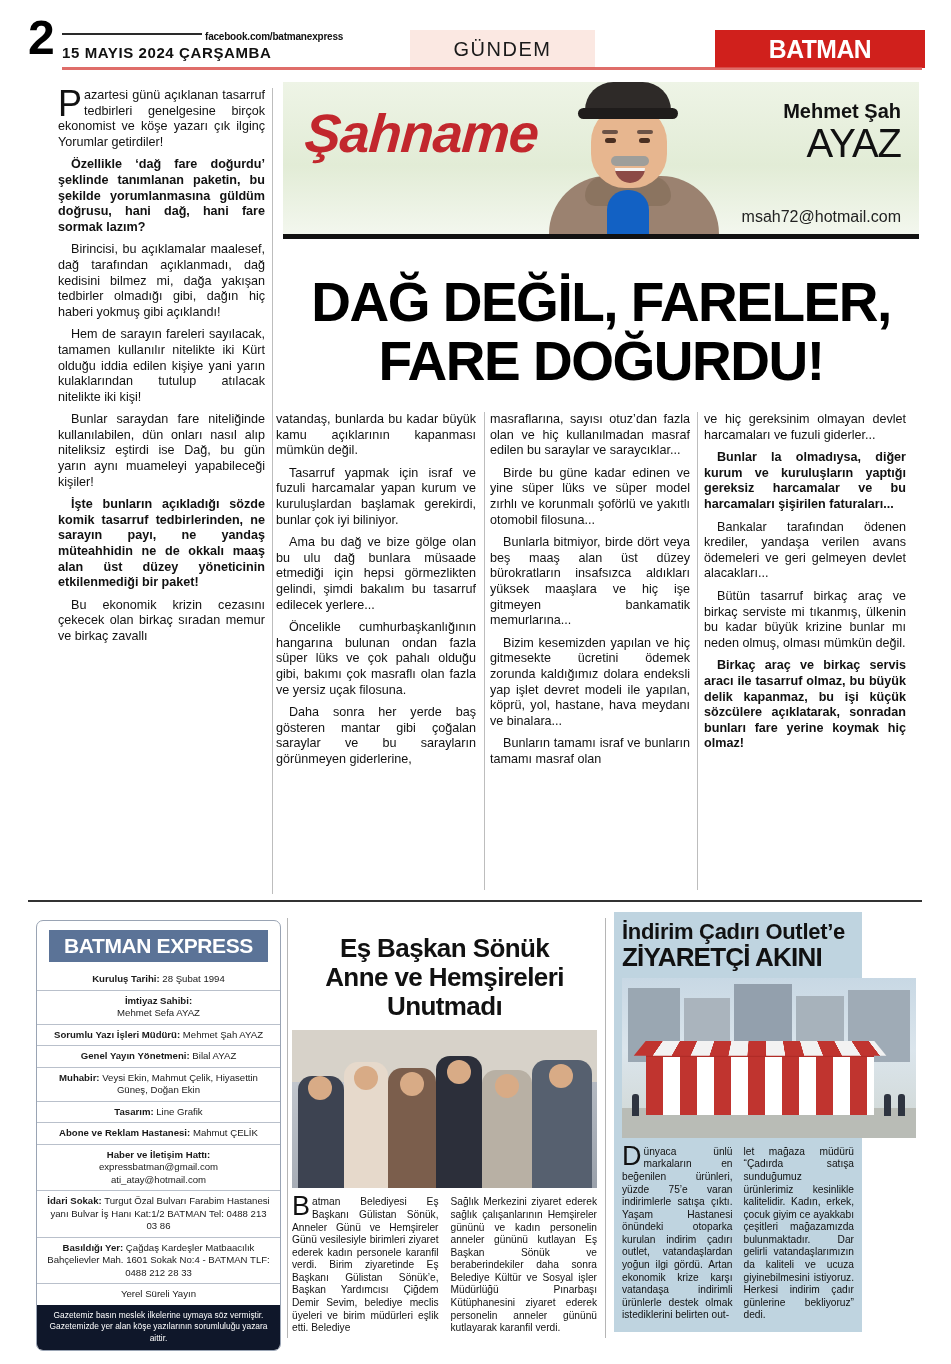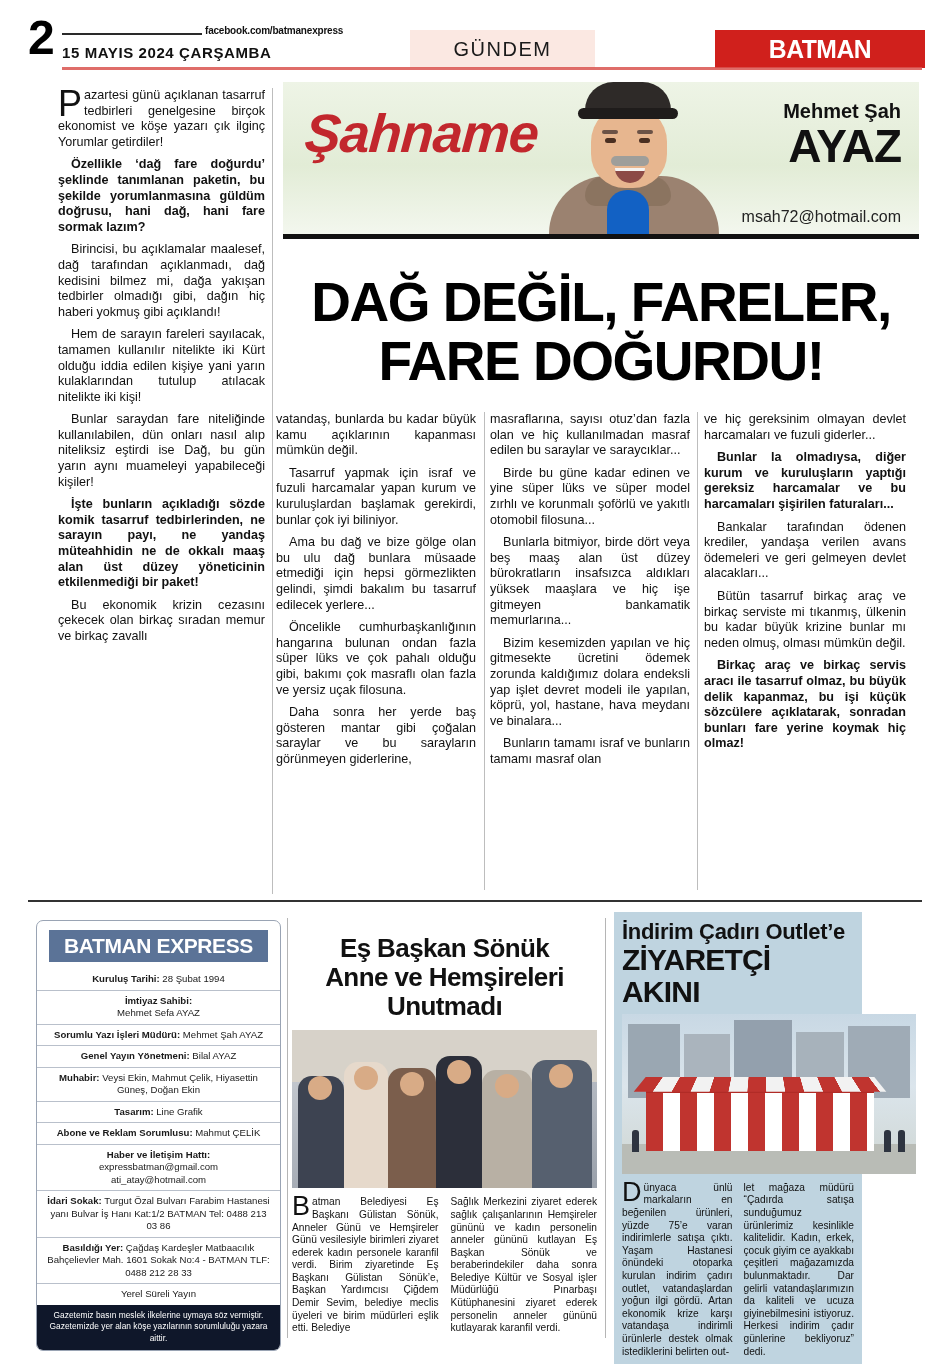--- a/index.html
+++ b/index.html
@@ -38,21 +38,21 @@
     color: #000;
   }
   .hdr-rule-top {
     position: absolute;
     left: 62px; top: 33px;
     width: 140px; height: 2px;
     background: #2a2a2a;
   }
   .hdr-social {
     position: absolute;
-    left: 205px; top: 25px;
+    left: 205px; top: 31px;
     font-size: 10px;
     letter-spacing: -0.2px;
     color: #111;
     font-weight: 600;
   }
   .hdr-date {
     position: absolute;
     left: 62px; top: 44px;
     font-size: 15px;
     font-weight: 600;
@@ -121,22 +121,22 @@
     position: absolute;
     right: 18px; top: 18px;
     font-size: 20px;
     font-weight: bold;
     color: #111;
     text-align: right;
   }
   .banner-author-last {
     position: absolute;
     right: 18px; top: 40px;
-    font-size: 46px;
-    font-weight: bold;
+    font-size: 40px;
+    font-weight: normal;
     color: #111;
     letter-spacing: -1px;
     text-align: right;
     line-height: 1.05;
   }
   .banner-email {
     position: absolute;
     right: 18px; bottom: 8px;
     font-size: 16px;
     color: #222;
@@ -375,21 +375,21 @@
     box-sizing: border-box;
   }
   .sr-title1 {
     font-size: 22px;
     font-weight: bold;
     line-height: 1.1;
     color: #111;
     letter-spacing: -0.3px;
   }
   .sr-title2 {
-    font-size: 30px;
+    font-size: 26px;
     font-weight: bold;
     line-height: 1.06;
     color: #111;
     letter-spacing: -0.8px;
     margin-bottom: 6px;
   }
   .photo-right {
     width: 294px; height: 160px;
     position: relative; overflow: hidden;
     background: linear-gradient(180deg,#c8d8e4 0%,#dbe5ec 45%,#cfd6d2 100%);
@@ -528,21 +528,21 @@
     <div class="imprint-logo">
       <span>BATMAN EXPRESS</span>
     </div>
     <div id="imprint-rows">
         <div class="imp-row"><b>Kuruluş Tarihi:</b><span> 28 Şubat 1994</span></div>
         <div class="imp-row"><b>İmtiyaz Sahibi:</b><br><span>Mehmet Sefa AYAZ</span></div>
         <div class="imp-row"><b>Sorumlu Yazı İşleri Müdürü:</b><span> Mehmet Şah AYAZ</span></div>
         <div class="imp-row"><b>Genel Yayın Yönetmeni:</b><span> Bilal AYAZ</span></div>
         <div class="imp-row"><b>Muhabir:</b><span> Veysi Ekin, Mahmut Çelik, Hiyasettin Güneş, Doğan Ekin</span></div>
         <div class="imp-row"><b>Tasarım:</b><span> Line Grafik</span></div>
-        <div class="imp-row"><b>Abone ve Reklam Sorumlusu:</b><span> Mahmut ÇELİK</span></div>
+        <div class="imp-row"><b>Abone ve Reklam Hastanesi:</b><span> Mahmut ÇELİK</span></div>
         <div class="imp-row"><b>Haber ve İletişim Hattı:</b><br><span>expressbatman@gmail.com<br>ati_atay@hotmail.com</span></div>
         <div class="imp-row"><b>İdari Sokak:</b><span> Turgut Özal Bulvarı Farabim Hastanesi yanı Bulvar İş Hanı Kat:1/2 BATMAN Tel: 0488 213 03 86</span></div>
         <div class="imp-row"><b>Basıldığı Yer:</b><span> Çağdaş Kardeşler Matbaacılık Bahçelievler Mah. 1601 Sokak No:4  -  BATMAN TLF: 0488 212 28 33</span></div>
         <div class="imp-row"><span>Yerel Süreli Yayın</span></div>
       </div>
     <div class="imprint-foot">
       <div>Gazetemiz basın meslek ilkelerine uymaya söz vermiştir.</div>
       <div>Gazetemizde yer alan köşe yazılarının sorumluluğu yazara aittir.</div>
     </div>
   </div>

